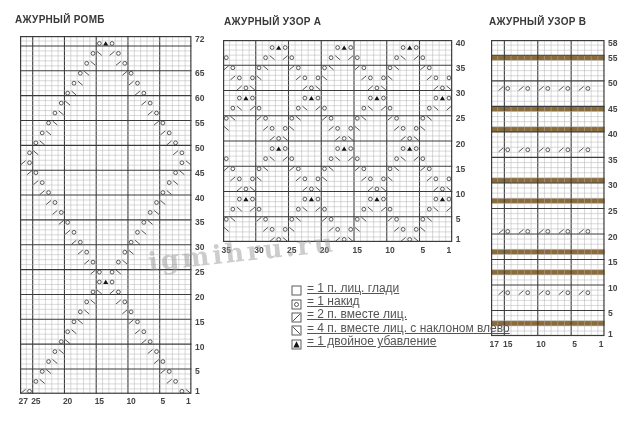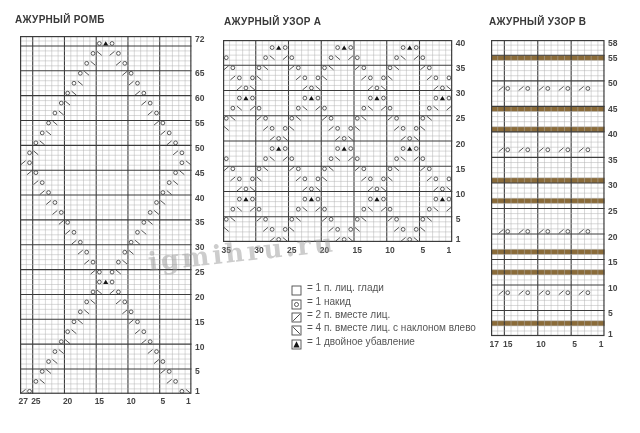--- a/index.html
+++ b/index.html
@@ -11,21 +11,21 @@
   #t1{left:224px;top:16px;}
   #t2{left:489px;top:16px;}
   .chart{position:absolute;}
   .chart svg{display:block;overflow:visible;}
   text.clbl{font-family:"Liberation Sans",sans-serif;font-size:8.5px;font-weight:700;fill:#454545;}
   text.mid{text-anchor:middle;}
   .legend{position:absolute;left:291px;top:281px;}
   .lg-title{font-size:9.5px;font-weight:800;color:#2f2f2f;letter-spacing:0.2px;margin-bottom:5px;}
   .lg-row{display:flex;align-items:center;height:13.4px;}
   .lg-ico{width:12px;height:11px;margin-right:4px;flex:0 0 auto;}
-  .lg-txt{font-size:10px;color:#555;white-space:nowrap;}
+  .lg-txt{font-size:12px;color:#555;white-space:nowrap;text-decoration:underline;}
   .watermark{position:absolute;left:148px;top:247px;font-family:"DejaVu Serif",serif;
          font-size:26px;font-weight:600;letter-spacing:3px;color:#9b9b9b;opacity:0.5;
          transform:rotate(-6deg);transform-origin:left center;pointer-events:none;}
 </style>
 </head>
 <body>
 
 <div class="sheet">
   <div class="chart-title" id="t0">АЖУРНЫЙ РОМБ</div>
   <div class="chart-title" id="t1">АЖУРНЫЙ УЗОР А</div>

